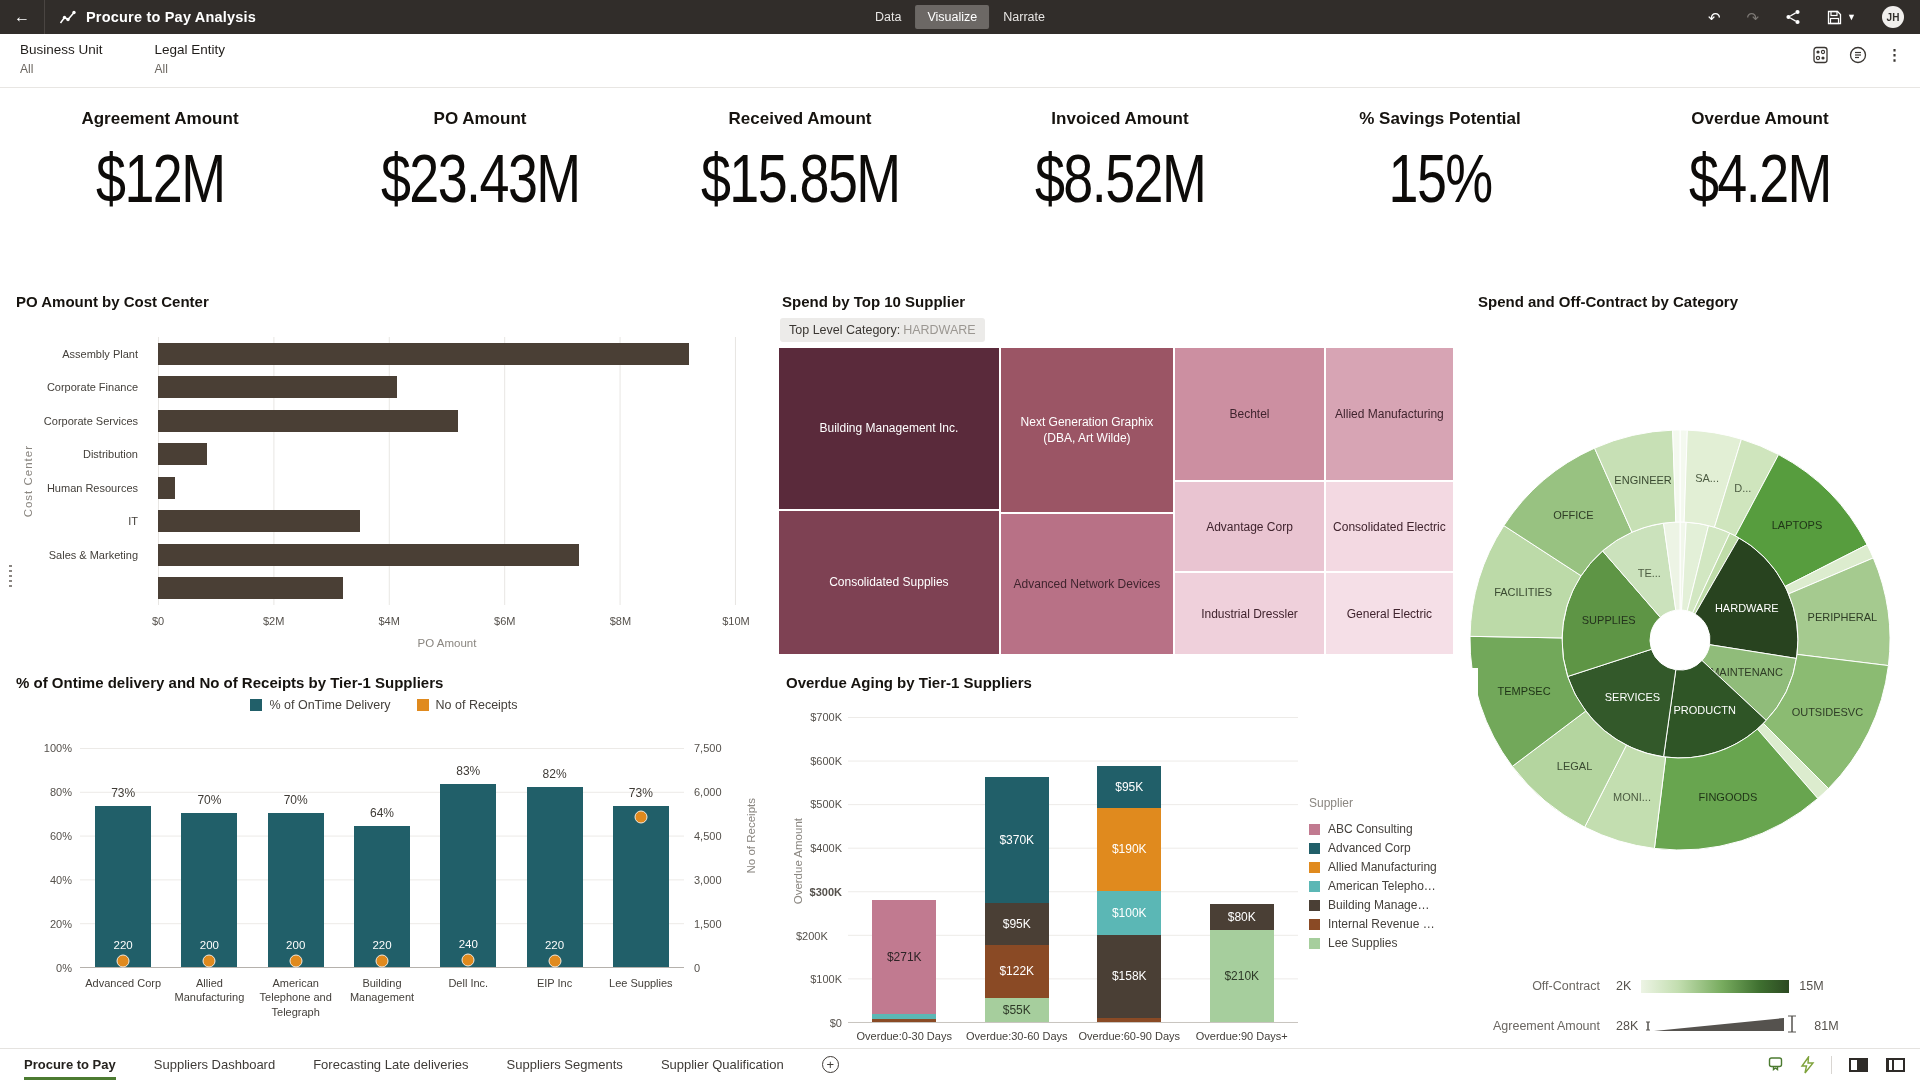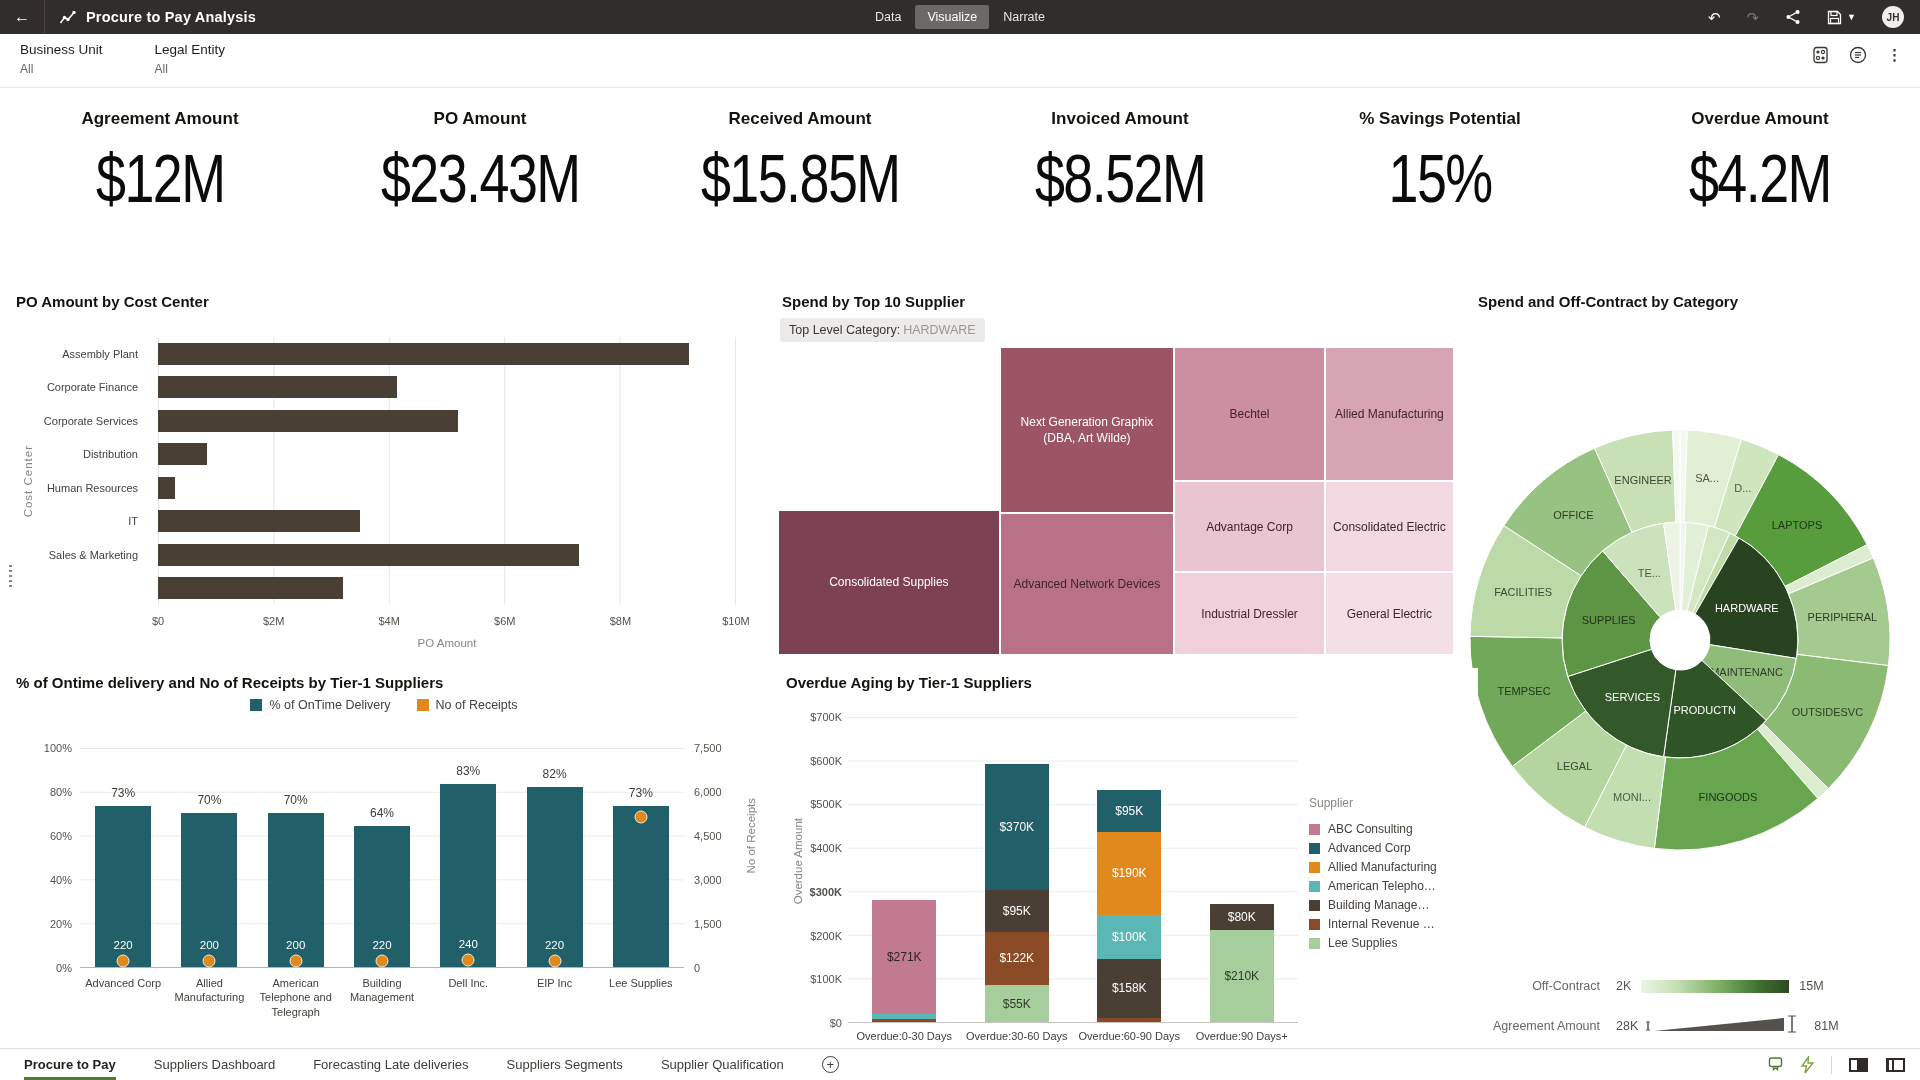--- a/index.html
+++ b/index.html
@@ -275,20 +275,21 @@
         <span style="left: 100%;">$10M</span>
       </div>
     <div class="po-xlabel">PO Amount</div>
     <div class="scroll-hint"></div>
   </div>
 
   <div class="panel tm-panel">
     <div class="panel-title">Spend by Top 10 Supplier</div>
     <div class="tm-chip"><span>Top Level Category:</span><span class="chip-val">HARDWARE</span></div>
     <div class="tm-area" id="tm-area">
+        <div class="tm-tile" style="left: 0%; top: 0%; width: 32.8%; height: 52.9%; background: rgb(90, 42, 59); color: rgb(255, 255, 255);">Building Management Inc.</div>
         <div class="tm-tile" style="left: 0%; top: 52.9%; width: 32.8%; height: 47.1%; background: rgb(126, 65, 83); color: rgb(255, 255, 255);">Consolidated Supplies</div>
         <div class="tm-tile" style="left: 32.8%; top: 0%; width: 25.8%; height: 54%; background: rgb(155, 85, 101); color: rgb(255, 255, 255);">Next Generation Graphix (DBA, Art Wilde)</div>
         <div class="tm-tile" style="left: 32.8%; top: 54%; width: 25.8%; height: 46%; background: rgb(184, 113, 134); color: rgb(64, 36, 46);">Advanced Network Devices</div>
         <div class="tm-tile" style="left: 58.6%; top: 0%; width: 22.3%; height: 43.5%; background: rgb(204, 143, 161); color: rgb(64, 36, 46);">Bechtel</div>
         <div class="tm-tile" style="left: 58.6%; top: 43.5%; width: 22.3%; height: 29.7%; background: rgb(233, 196, 209); color: rgb(64, 36, 46);">Advantage Corp</div>
         <div class="tm-tile" style="left: 58.6%; top: 73.2%; width: 22.3%; height: 26.8%; background: rgb(239, 208, 219); color: rgb(64, 36, 46);">Industrial Dressler</div>
         <div class="tm-tile" style="left: 80.9%; top: 0%; width: 19.1%; height: 43.5%; background: rgb(215, 164, 180); color: rgb(64, 36, 46);">Allied Manufacturing</div>
         <div class="tm-tile" style="left: 80.9%; top: 43.5%; width: 19.1%; height: 29.7%; background: rgb(243, 217, 226); color: rgb(64, 36, 46);">Consolidated Electric</div>
         <div class="tm-tile" style="left: 80.9%; top: 73.2%; width: 19.1%; height: 26.8%; background: rgb(245, 223, 231); color: rgb(64, 36, 46);">General Electric</div>
       </div>
@@ -454,44 +455,44 @@
 
   <div class="panel ov-panel">
     <div class="panel-title">Overdue Aging by Tier-1 Suppliers</div>
     <div class="ov-ylabel">Overdue Amount</div>
     <div class="ov-yticks" id="ov-yticks">
         <span style="left: 18px; width: 46px; text-align: right; top: 43px; position: absolute;">$700K</span>
         <span style="left: 18px; width: 46px; text-align: right; top: 86.7143px; position: absolute;">$600K</span>
         <span style="left: 18px; width: 46px; text-align: right; top: 130.429px; position: absolute;">$500K</span>
         <span style="left: 18px; width: 46px; text-align: right; top: 174.143px; position: absolute;">$400K</span>
         <span style="left: 18px; width: 46px; text-align: right; top: 217.857px; position: absolute; font-weight: bold;">$300K</span>
-        <span style="left: 18px; width: 46px; text-align: right; top: 261.571px; position: absolute;">$200K</span>
+        <span style="left: 18px; width: 46px; text-align: left; top: 261.571px; position: absolute;">$200K</span>
         <span style="left: 18px; width: 46px; text-align: right; top: 305.286px; position: absolute;">$100K</span>
         <span style="left: 18px; width: 46px; text-align: right; top: 349px; position: absolute;">$0</span>
       </div>
     <div class="ov-plot" id="ov-plot">
         <div class="ov-col">
           <div class="ov-stack">
             <div class="ov-seg" style="height: 2.62286px; background: rgb(138, 74, 37); color: rgb(255, 255, 255);"></div>
             <div class="ov-seg" style="height: 5.24571px; background: rgb(91, 183, 181); color: rgb(46, 42, 38);"></div>
             <div class="ov-seg" style="height: 114px; background: rgb(193, 122, 144); color: rgb(46, 35, 38);">$271K</div>
           </div>
         </div>
         <div class="ov-col">
           <div class="ov-stack">
-            <div class="ov-seg" style="height: 37px; background: rgb(166, 206, 157); color: rgb(46, 58, 40);">$55K</div>
+            <div class="ov-seg" style="height: 24px; background: rgb(166, 206, 157); color: rgb(46, 58, 40);">$55K</div>
             <div class="ov-seg" style="height: 53.3314px; background: rgb(138, 74, 37); color: rgb(255, 255, 255);">$122K</div>
             <div class="ov-seg" style="height: 41.5286px; background: rgb(74, 63, 53); color: rgb(255, 255, 255);">$95K</div>
             <div class="ov-seg" style="height: 126px; background: rgb(33, 95, 105); color: rgb(255, 255, 255);">$370K</div>
           </div>
         </div>
         <div class="ov-col">
           <div class="ov-stack">
             <div class="ov-seg" style="height: 4.37143px; background: rgb(138, 74, 37); color: rgb(255, 255, 255);"></div>
-            <div class="ov-seg" style="height: 59px; background: rgb(74, 63, 53); color: rgb(255, 255, 255);">$158K</div>
+            <div class="ov-seg" style="height: 83px; background: rgb(74, 63, 53); color: rgb(255, 255, 255);">$158K</div>
             <div class="ov-seg" style="height: 43.7143px; background: rgb(91, 183, 181); color: rgb(255, 255, 255);">$100K</div>
             <div class="ov-seg" style="height: 83.0571px; background: rgb(224, 138, 30); color: rgb(255, 255, 255);">$190K</div>
             <div class="ov-seg" style="height: 41.5286px; background: rgb(33, 95, 105); color: rgb(255, 255, 255);">$95K</div>
           </div>
         </div>
         <div class="ov-col">
           <div class="ov-stack">
             <div class="ov-seg" style="height: 91.8px; background: rgb(166, 206, 157); color: rgb(46, 58, 40);">$210K</div>
             <div class="ov-seg" style="height: 26.2286px; background: rgb(74, 63, 53); color: rgb(255, 255, 255);">$80K</div>
           </div>

